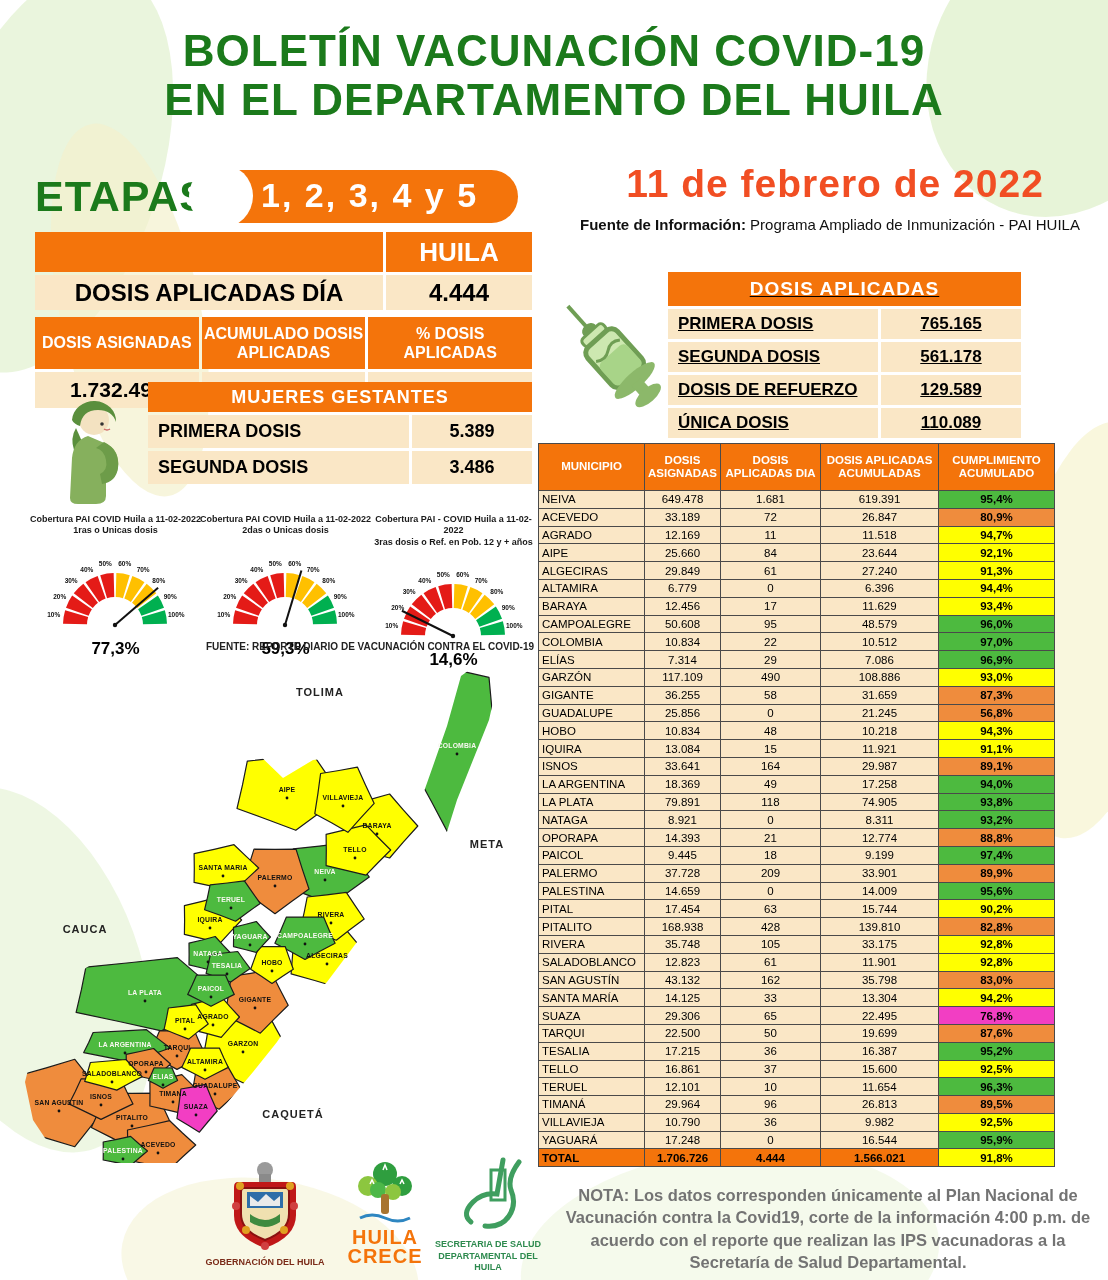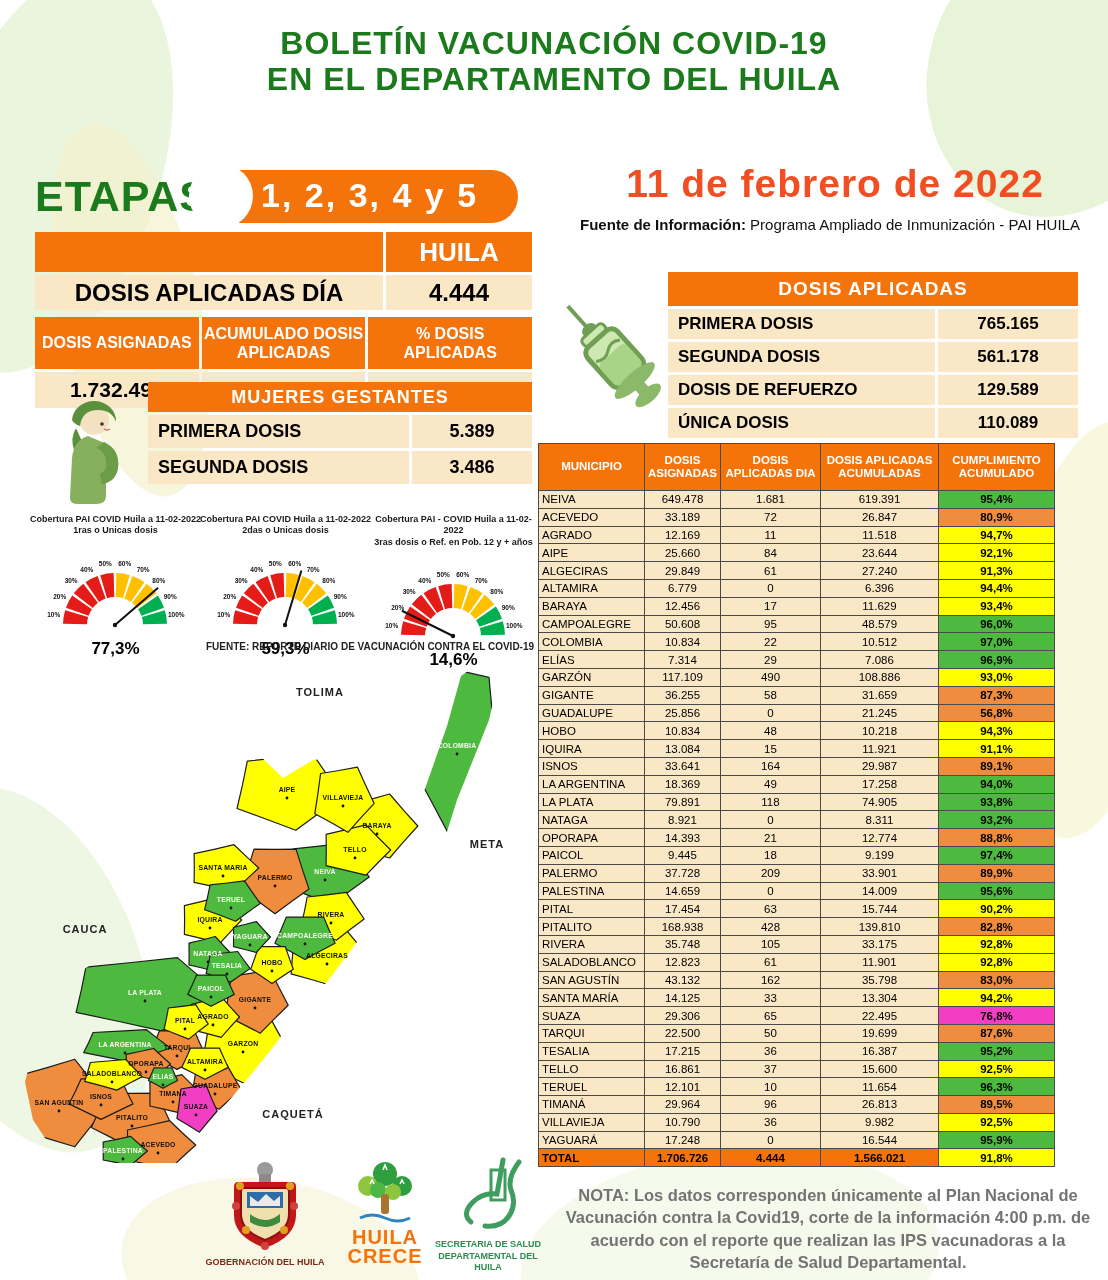--- a/index.html
+++ b/index.html
@@ -3,21 +3,21 @@
 <meta charset="utf-8">
 <style>
   html,body{margin:0;padding:0;}
   body{width:1108px;height:1280px;position:relative;overflow:hidden;background:#ffffff;
        font-family:"Liberation Sans", sans-serif;}
   .bg-shape{position:absolute;z-index:0;border-radius:50%;}
   #stage{position:absolute;inset:0;z-index:1;}
 
   
   .main-title{position:absolute;left:0;top:26px;width:1108px;text-align:center;
-    color:#1b7a1b;font-weight:bold;font-size:32px;line-height:1.12;letter-spacing:1px;}
+    color:#1b7a1b;font-weight:bold;font-size:44px;line-height:1.12;letter-spacing:1px;}
   .etapas-row{position:absolute;left:35px;top:168px;height:56px;display:flex;align-items:center;}
   .etapas-label{color:#1b7a1b;font-weight:bold;font-size:43px;letter-spacing:1px;}
   .etapas-pill{position:relative;margin-left:-6px;background:#f4740b;color:#fff;font-weight:bold;
     font-size:34px;border-radius:30px;padding:6px 40px 8px 58px;letter-spacing:2px;}
   .etapas-pill .notch{position:absolute;left:-14px;top:-6px;width:64px;height:64px;background:#fff;
     border-radius:50%;}
   .etapas-pill .txt{position:relative;}
   .date-line{position:absolute;left:585px;top:162px;width:500px;text-align:center;color:#f14e23;
     font-weight:bold;font-size:39px;letter-spacing:1px;}
   .fuente-line{position:absolute;left:565px;top:216px;width:530px;text-align:center;font-size:15px;color:#111;}
@@ -41,21 +41,21 @@
   .tblB .heads .cell{height:52px;flex:1;font-size:16px;line-height:1.2;}
   .tblB .vals{margin-top:3px;}
   .tblB .vals .cell{height:36px;flex:1;font-size:21px;}
 
   .tblG{position:absolute;left:148px;top:382px;width:384px;border-radius:24px;}
   .tblG .hd{height:30px;font-size:18px;letter-spacing:1px;}
   .tblG .row{display:flex;gap:3px;height:33px;margin-top:3px;}
   .tblG .row .lab{flex:1;justify-content:flex-start;padding-left:10px;font-size:18px;}
   .tblG .row .vv{width:120px;font-size:18px;}
 
-  .tblD{position:absolute;left:668px;top:272px;width:410px;}
+  .tblD{position:absolute;left:668px;top:272px;width:353px;text-decoration:underline;}
   .tblD .hd{height:34px;font-size:19px;letter-spacing:1px;}
   .tblD .row{display:flex;gap:3px;height:30px;margin-top:3px;}
   .tblD .row .lab{flex:1;justify-content:flex-start;padding-left:10px;font-size:17px;}
   .tblD .row .vv{width:140px;font-size:17px;}
 
   
   .gauge-block{position:absolute;top:514px;width:175px;text-align:center;}
   .g1{left:28px;} .g2{left:198px;} .g3{left:366px;}
   .gauge-t{font-size:9px;font-weight:bold;color:#1a1a1a;line-height:1.25;}
   .gauge-v{font-size:17px;font-weight:bold;color:#000;margin-top:-2px;}

